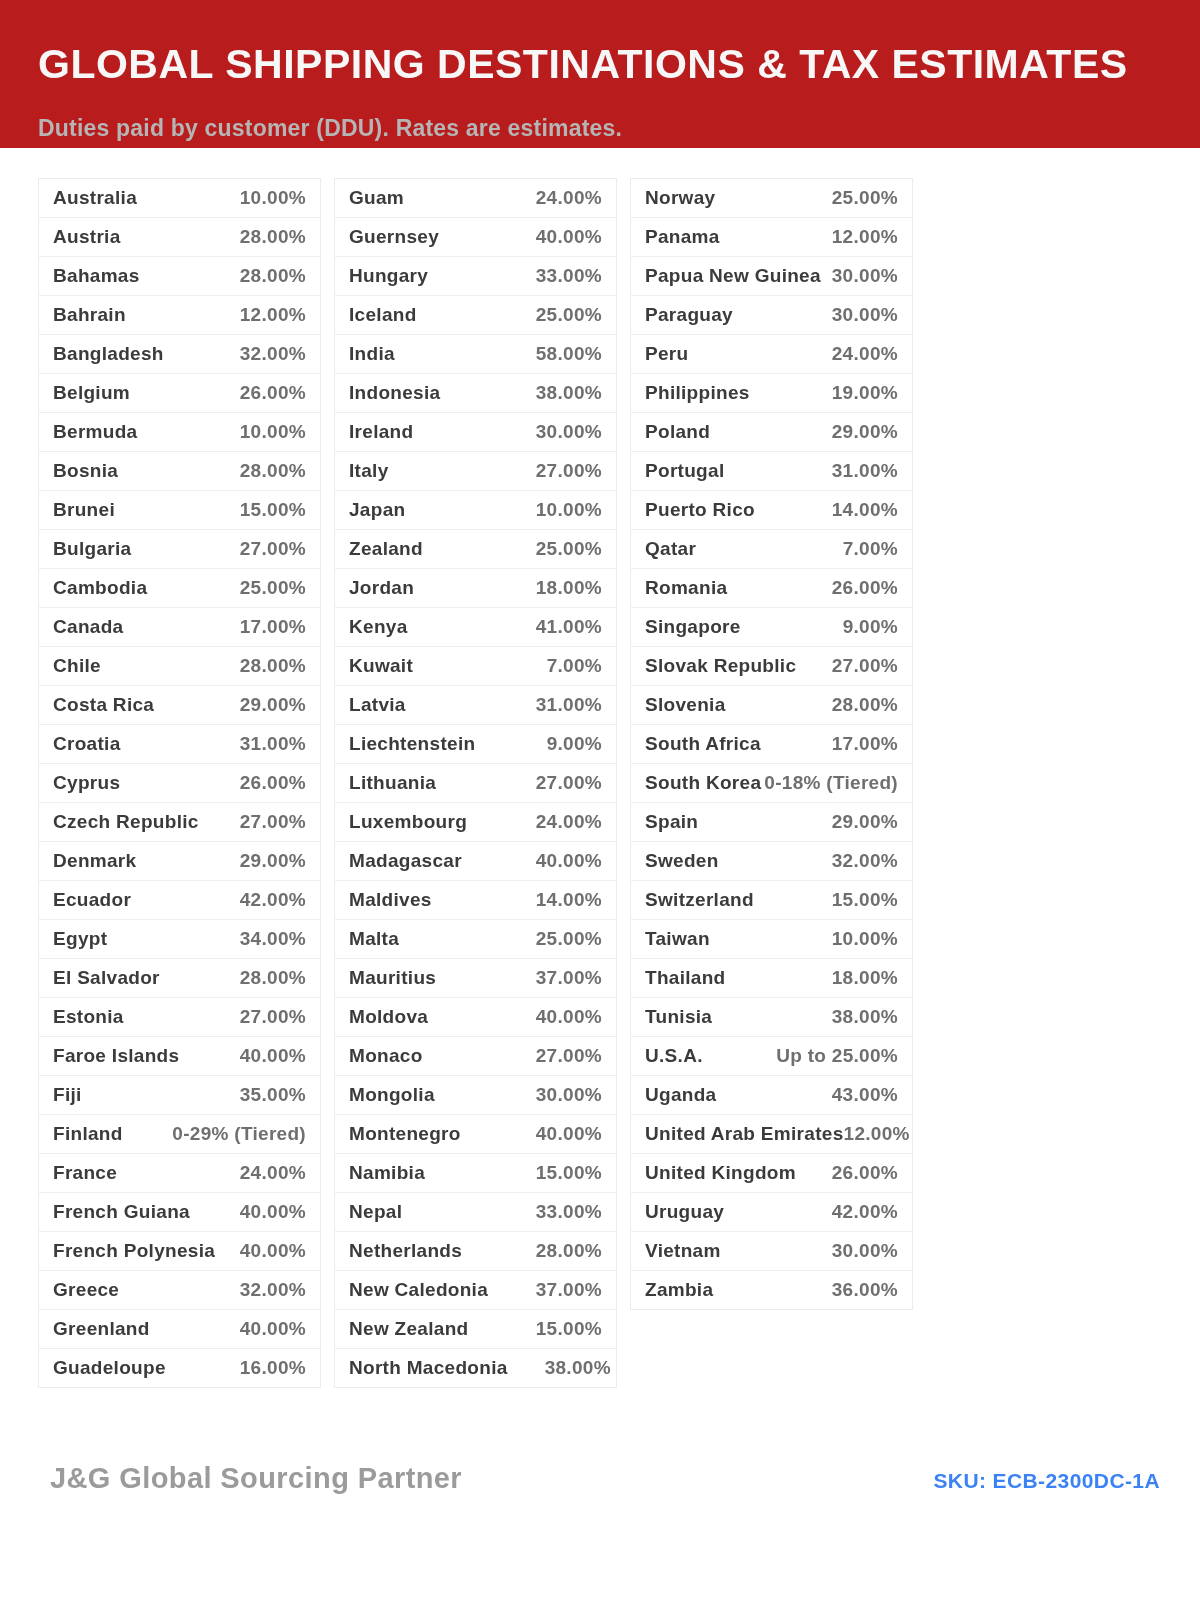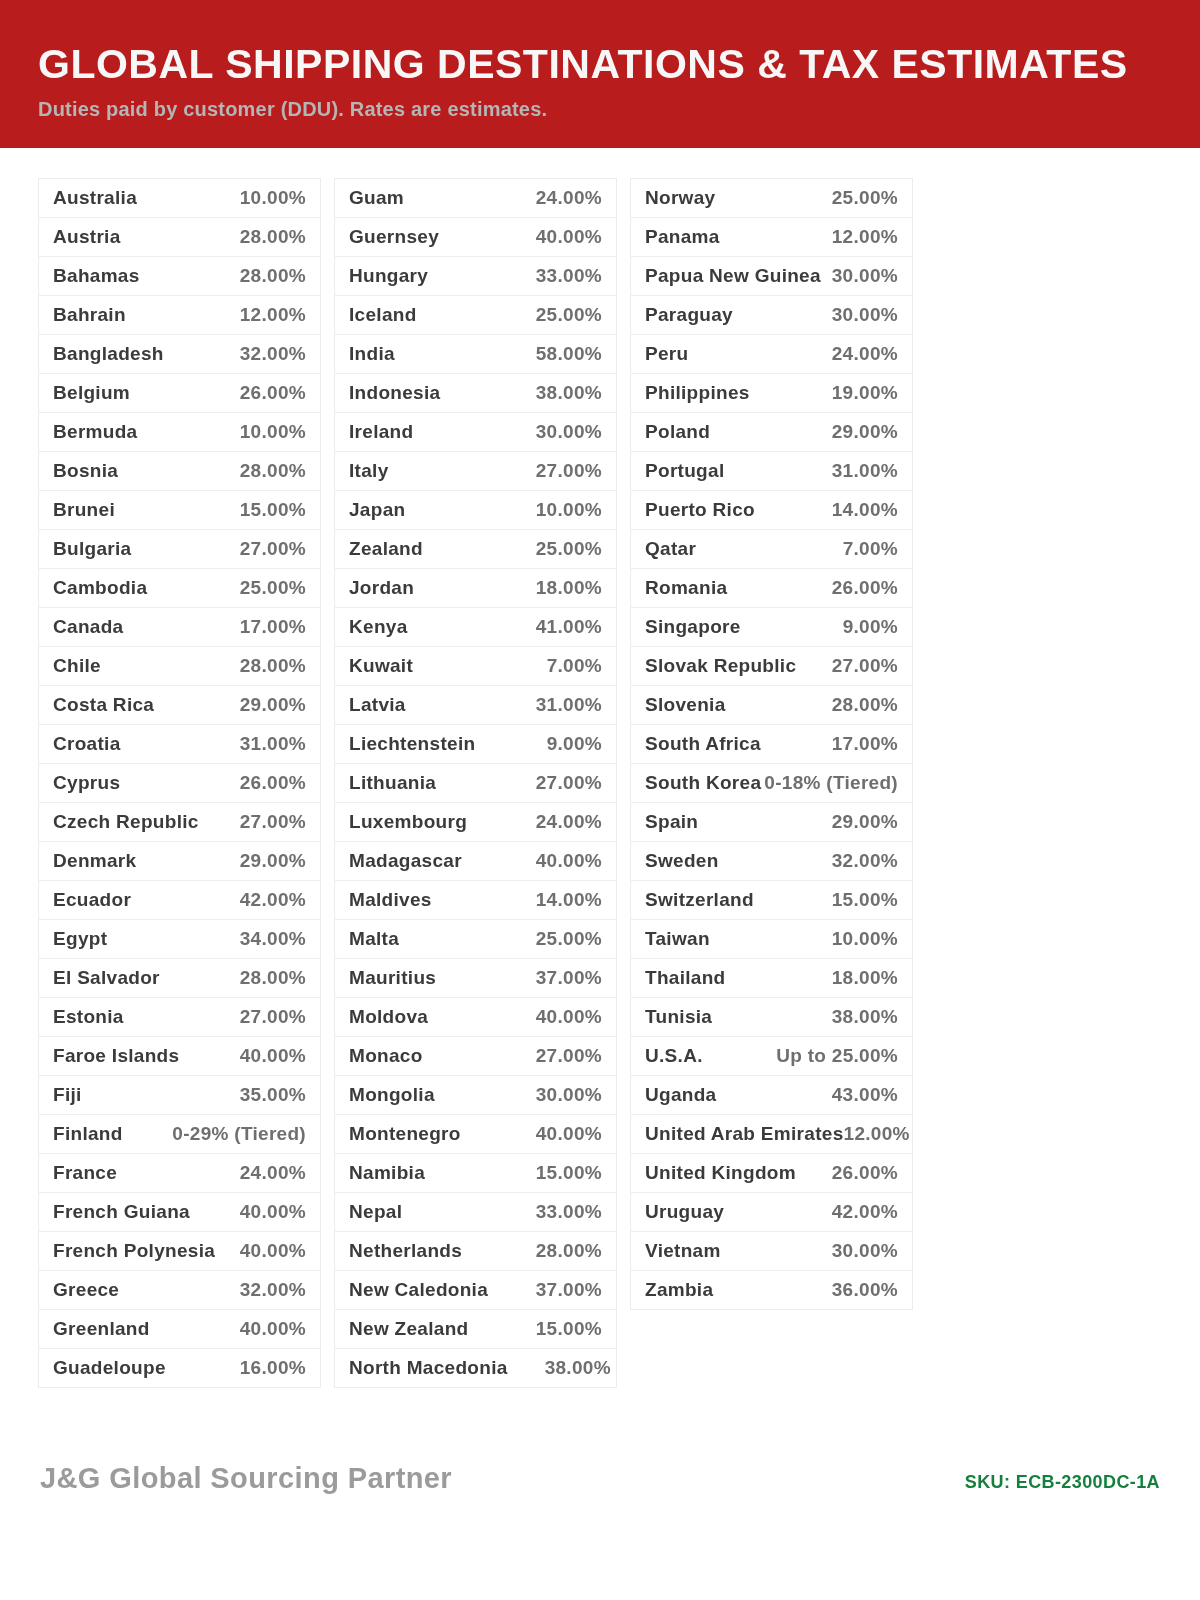--- a/index.html
+++ b/index.html
@@ -25,23 +25,23 @@
   .title {
     color: #f7f7f7;
     font-size: 41px;
     font-weight: 700;
     letter-spacing: 0.5px;
     line-height: 1;
     white-space: nowrap;
   }
   .subtitle {
     color: #b5b5b5;
-    font-size: 20px;
-    font-weight: 700;
-    margin-top: 13px;
+    font-size: 23px;
+    font-weight: 700;
+    margin-top: 30px;
     letter-spacing: 0.2px;
   }
   
   .content {
     display: flex;
     align-items: flex-start;
     gap: 13px;
     padding: 30px 38px 0 38px;
   }
   .col {
@@ -70,35 +70,35 @@
   .rate {
     font-size: 19px;
     font-weight: 700;
     color: #6f6f6f;
     letter-spacing: 0.3px;
     white-space: nowrap;
   }
   
   .footer {
     margin-top: 74px;
-    padding: 0 40px 0 40px;
+    padding: 0 40px 0 50px;
     display: flex;
     justify-content: space-between;
     align-items: baseline;
   }
   .brand {
     font-size: 29px;
     font-weight: 700;
     color: #9b9b9b;
     letter-spacing: 0.4px;
   }
   .sku {
-    font-size: 18px;
-    font-weight: 700;
-    color: #15803d;
+    font-size: 21px;
+    font-weight: 700;
+    color: #3b82f6;
     letter-spacing: 0.4px;
   }
 </style>
 </head>
 <body>
 
 <div class="page">
 
   <div class="header">
     <div class="title">GLOBAL SHIPPING DESTINATIONS &amp; TAX ESTIMATES</div>

